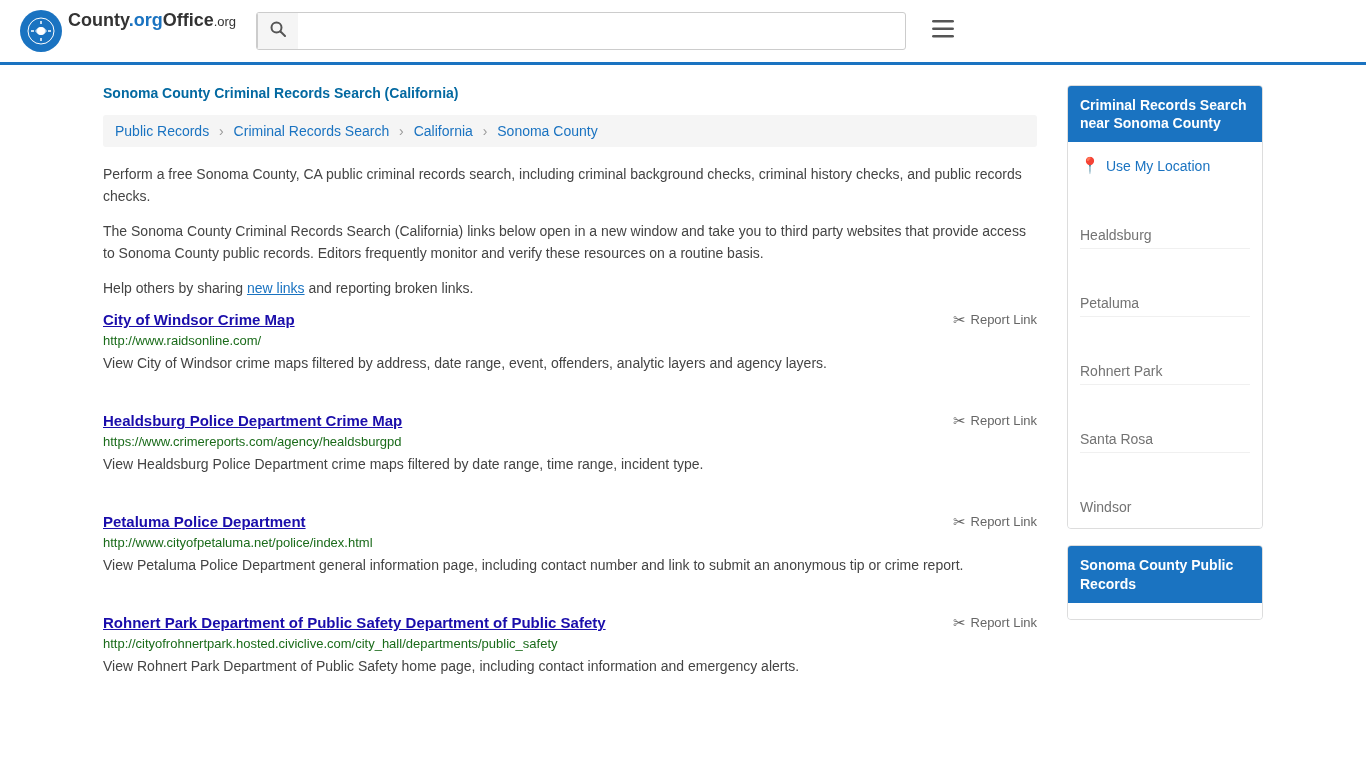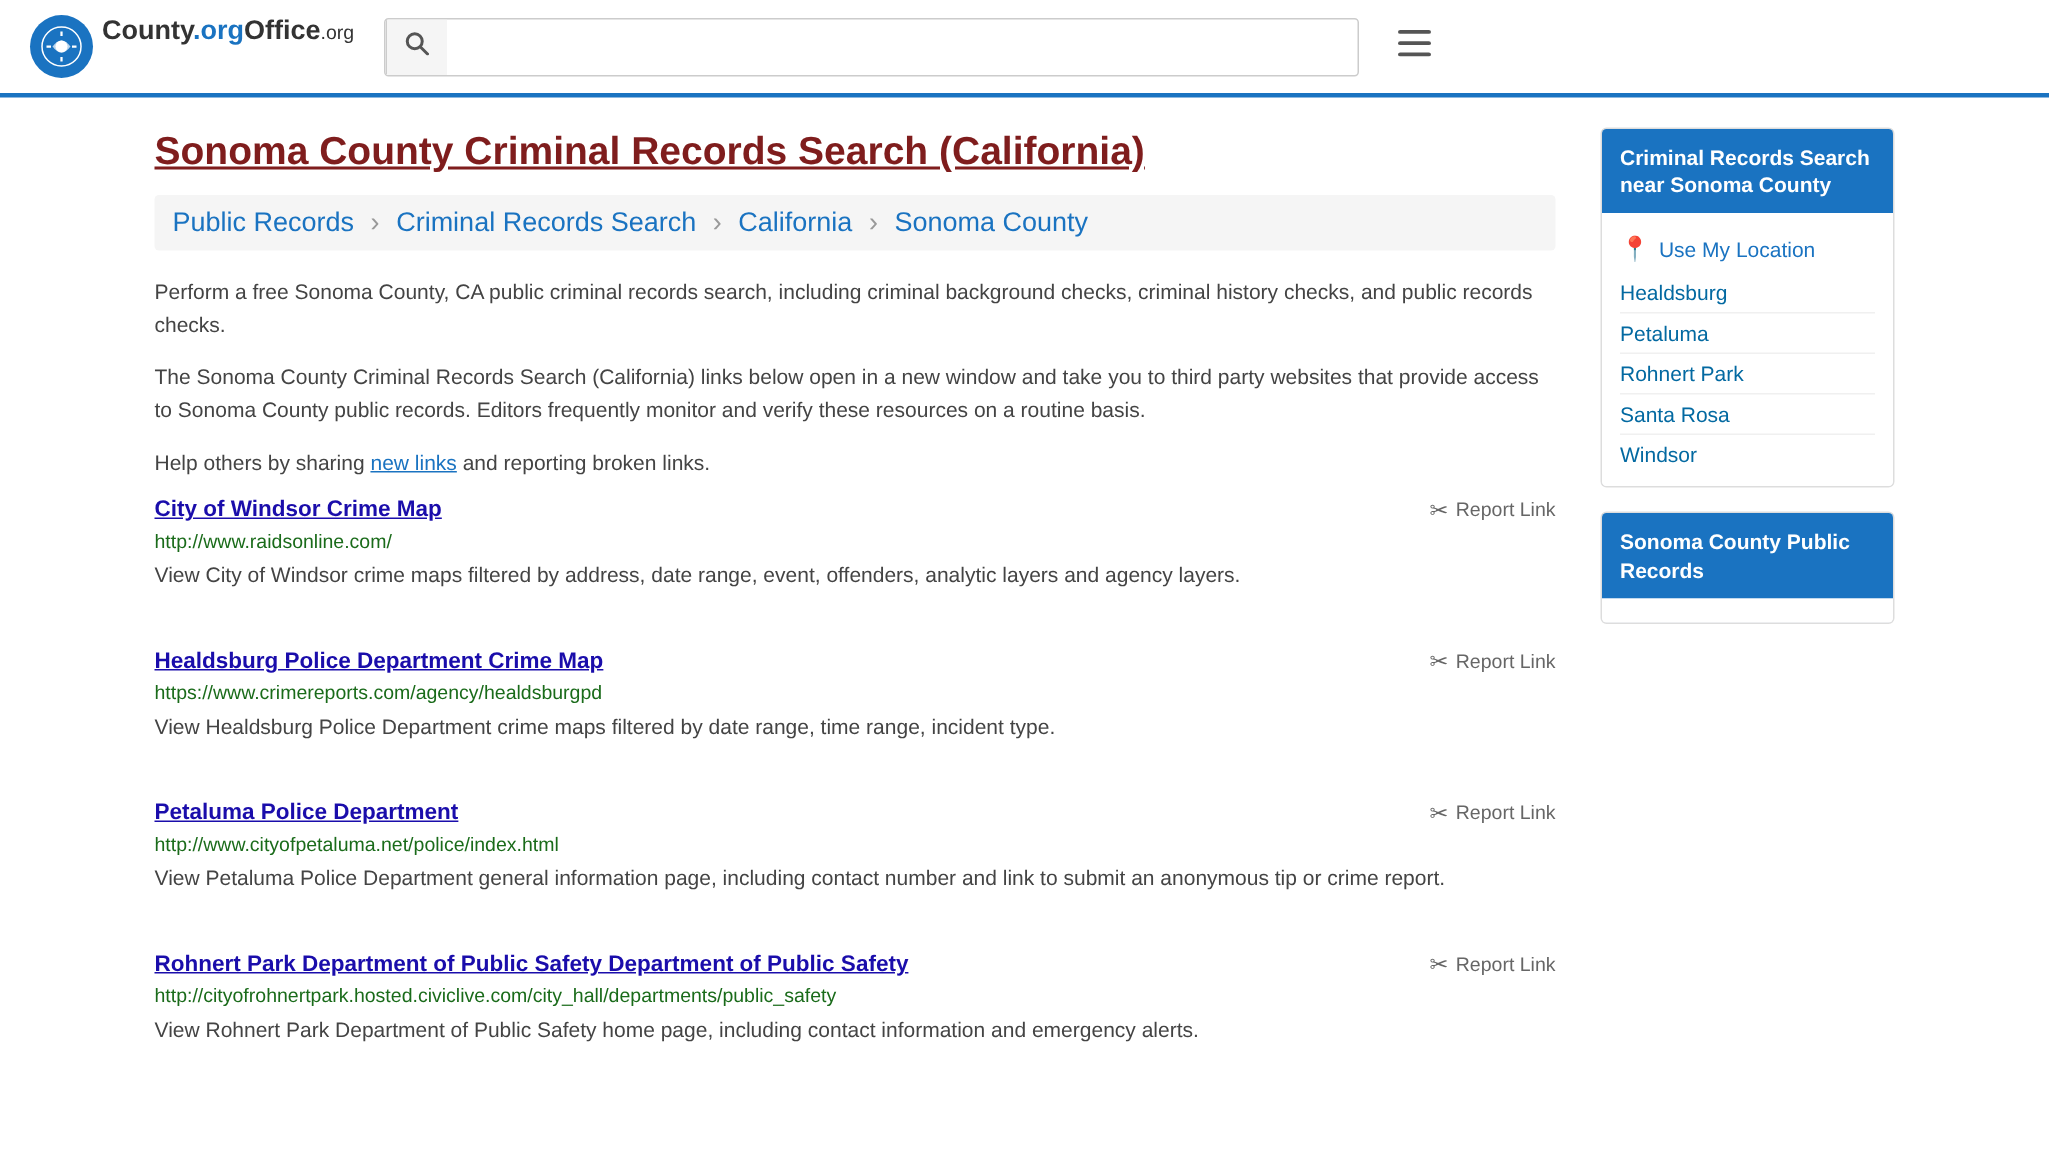--- a/index.html
+++ b/index.html
@@ -77,32 +77,31 @@
       max-width: 1200px;
       margin: 0 auto;
       padding: 20px;
       display: flex;
       gap: 30px;
     }
 
     
     .content-area { flex: 1; }
     .page-title {
-      font-size: 26px;
+      font-size: 14px;
       font-weight: bold;
-      color: #7f1d1d;
+      color: #0369a1;
       margin-bottom: 14px;
-      text-decoration: underline;
     }
     .breadcrumb {
       background: #f5f5f5;
       padding: 8px 12px;
       border-radius: 3px;
       margin-bottom: 16px;
-      font-size: 18px;
+      font-size: 14px;
       color: #555;
     }
     .breadcrumb a { color: #1a73c1; text-decoration: none; }
     .breadcrumb-sep { margin: 0 6px; color: #999; }
 
     .desc-text { font-size: 14px; color: #444; line-height: 1.6; margin-bottom: 12px; }
     .desc-text a { color: #1a73c1; }
 
     
     .result-item { margin-bottom: 28px; padding-bottom: 10px; }
@@ -157,25 +156,26 @@
       gap: 6px;
       color: #1a73c1;
       font-size: 14px;
       cursor: pointer;
       padding: 6px 0;
       text-decoration: none;
     }
     .location-icon { color: #c00; font-size: 16px; }
     .sidebar-link {
       display: block;
-      color: #0369a1;
+      color: #737373;
       font-size: 14px;
       text-decoration: none;
       padding: 5px 0;
       border-bottom: 1px solid #f0f0f0;
+      margin-top: 41px;
     }
     .sidebar-link:last-child { border-bottom: none; }
   </style>
 </head>
 <body>
 
 <header class="header">
   <a class="logo-area" href="#">
     <div class="logo-circle">
       <svg width="28" height="28" viewBox="0 0 28 28" fill="none">

